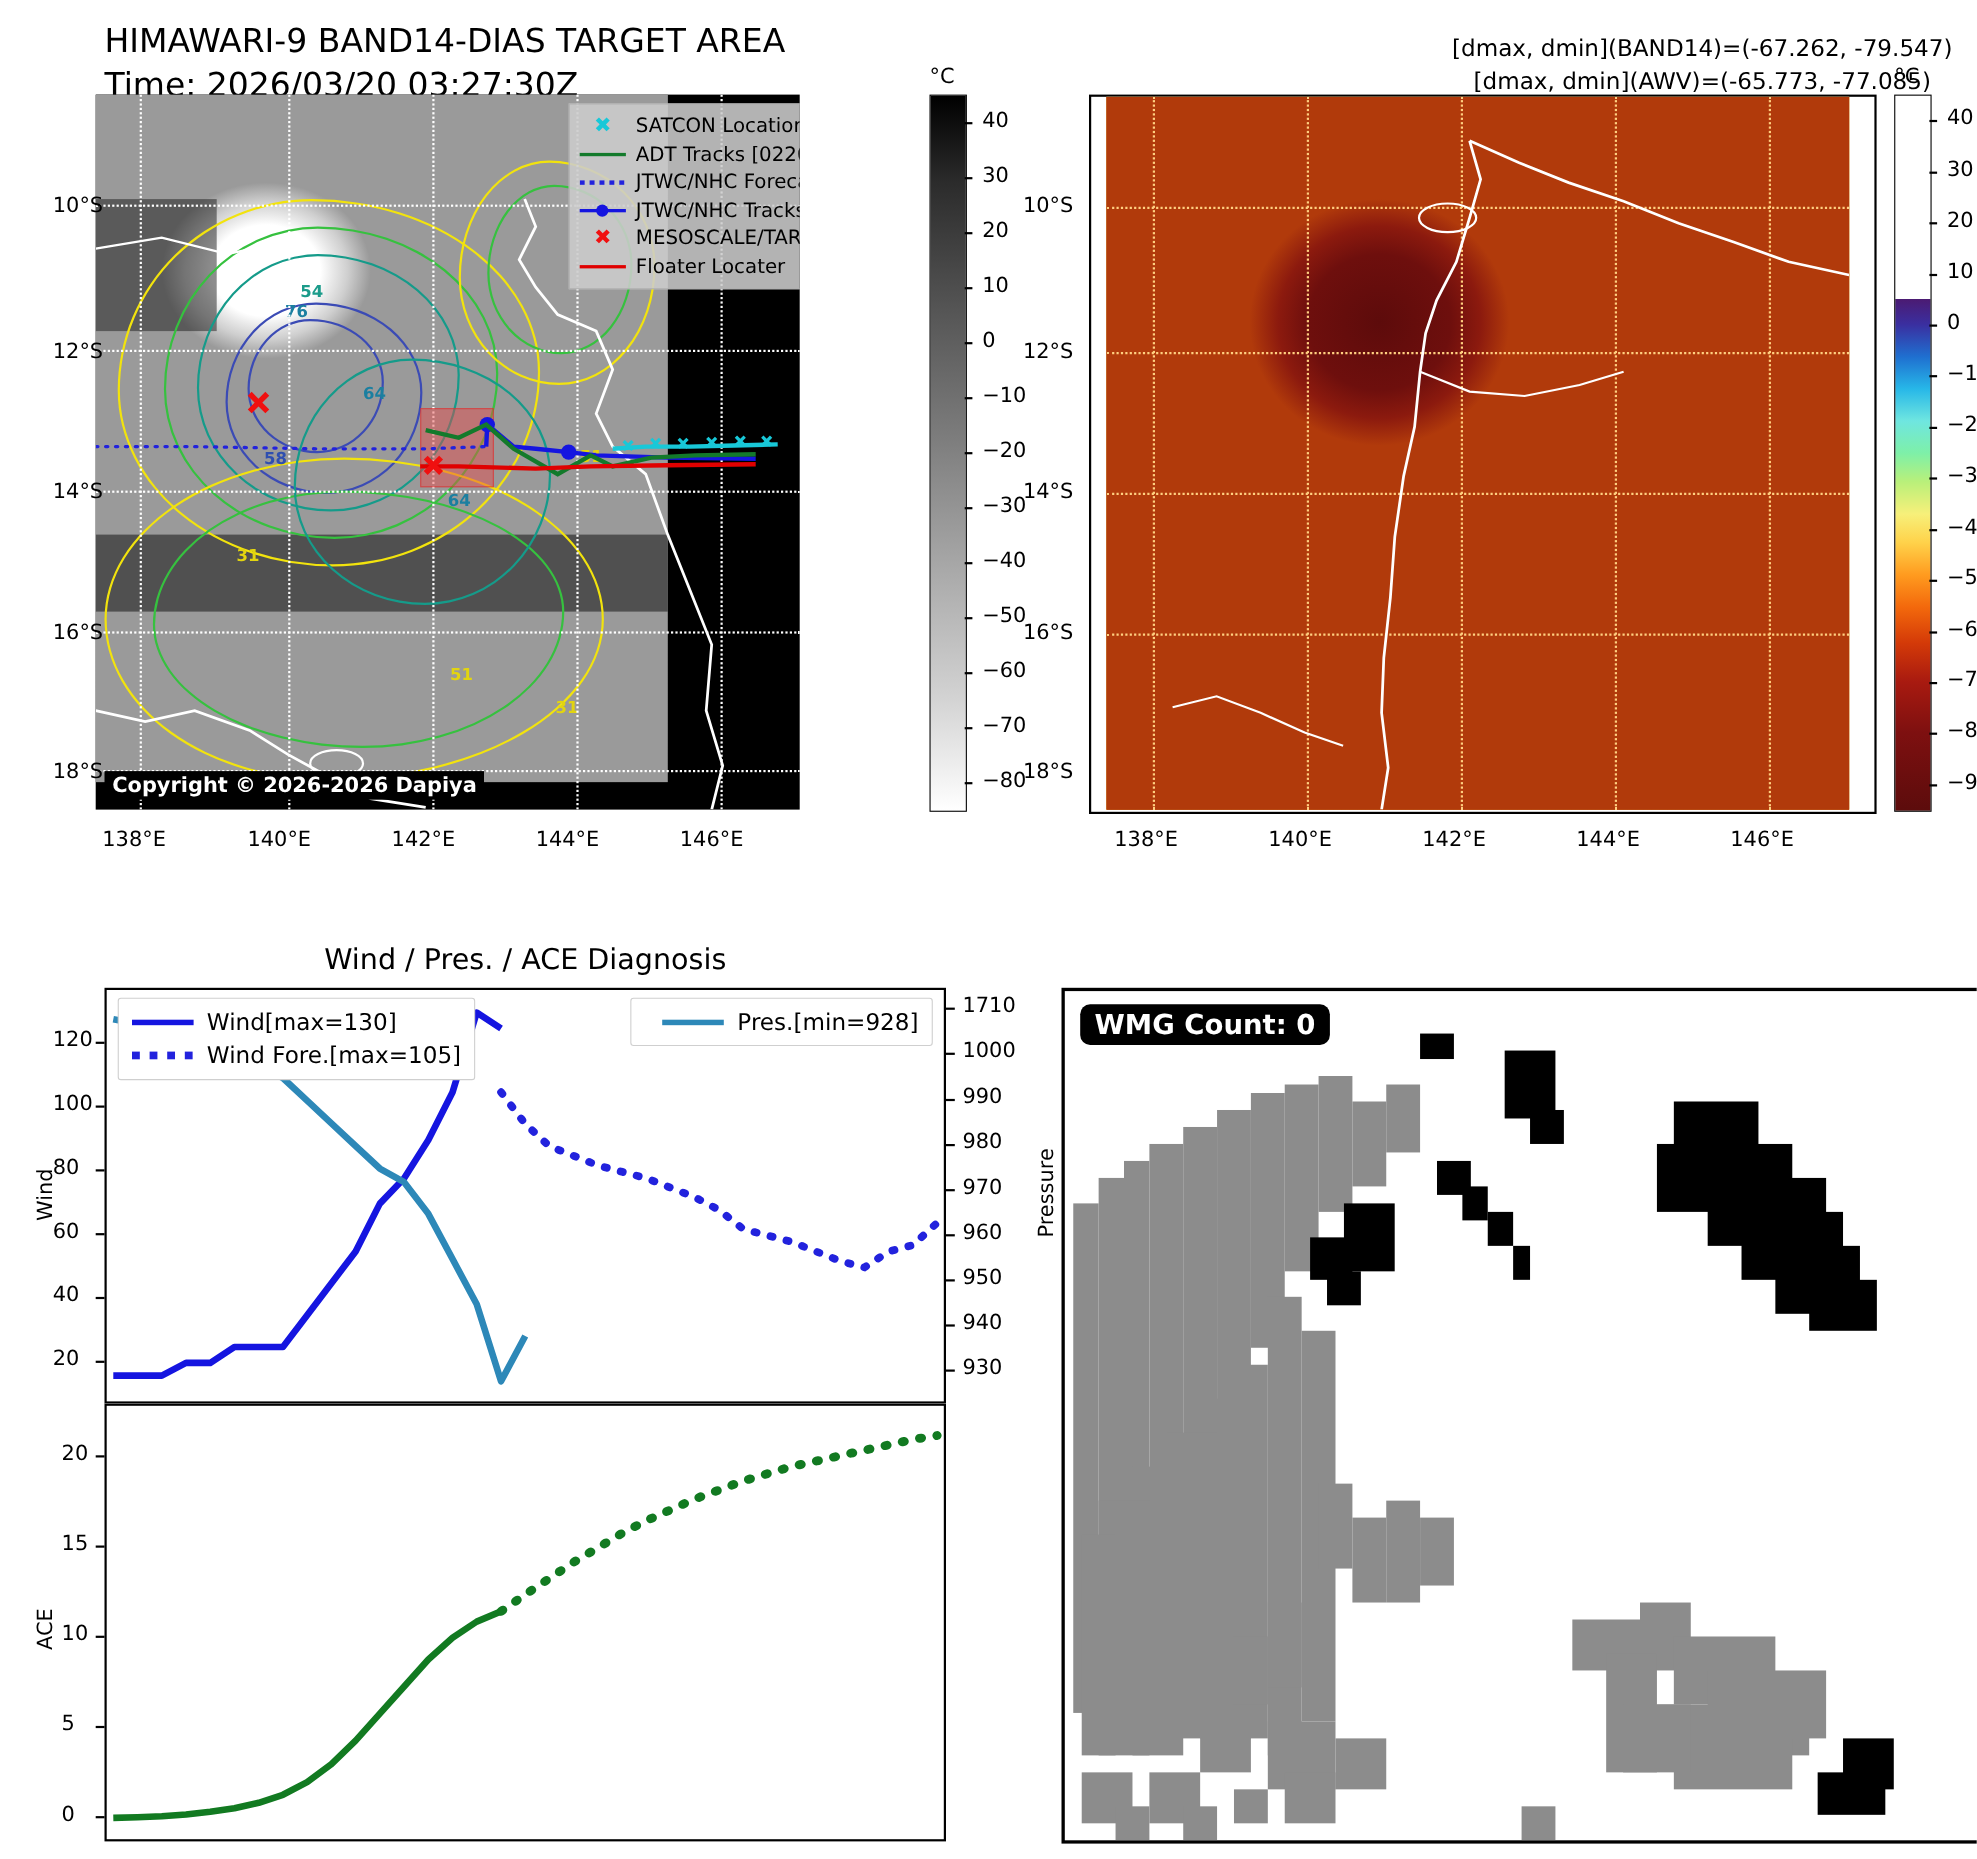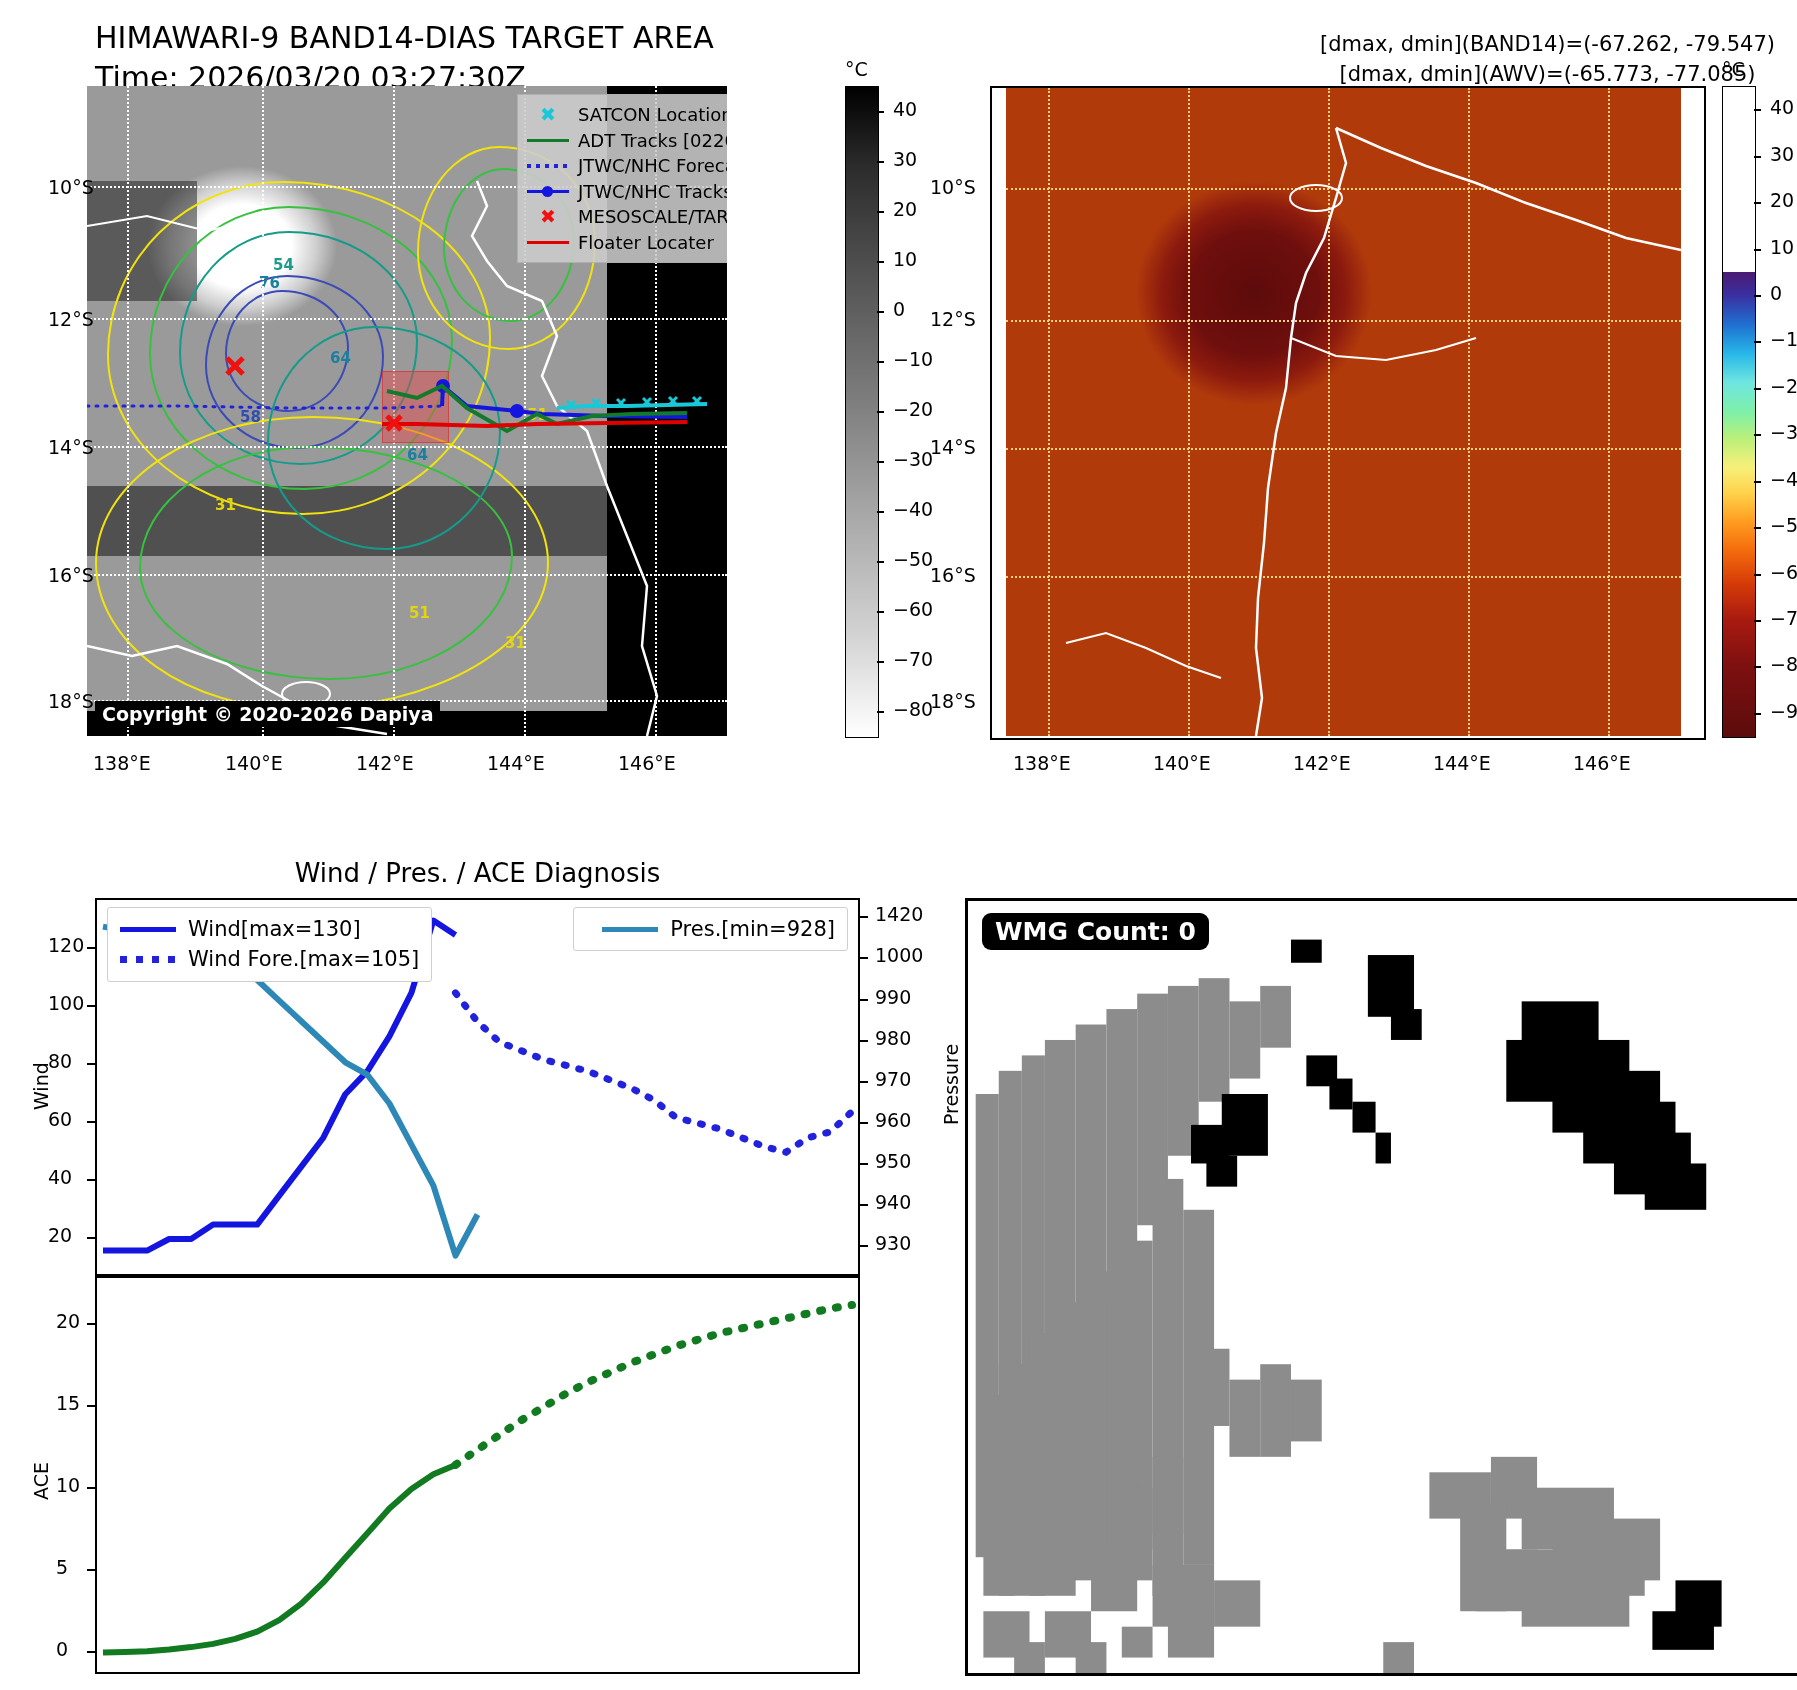--- a/index.html
+++ b/index.html
@@ -221,21 +221,21 @@
         <span>MESOSCALE/TARGET Location</span>
       </div>
       <div class="mlrow">
         <span class="mlkey">
             <i class="ln" style="background:#e00000;"></i>
           </span>
         <span>Floater Locater</span>
       </div>
     </div>
 
-    <div class="copyright">Copyright © 2020-2026 Dapiya</div>
+    <div class="copyright">Copyright © 2026-2026 Dapiya</div>
   </div>
 
   <div class="tick" style="left:48px;top:176px;">10°S</div>
   <div class="tick" style="left:48px;top:308px;">12°S</div>
   <div class="tick" style="left:48px;top:436px;">14°S</div>
   <div class="tick" style="left:48px;top:564px;">16°S</div>
   <div class="tick" style="left:48px;top:690px;">18°S</div>
 
   <div class="tick" style="left:93px;top:752px;">138°E</div>
   <div class="tick" style="left:225px;top:752px;">140°E</div>
@@ -399,21 +399,21 @@
       <div class="tick" style="left: 875px; top: 1109.02px;">960</div>
       <div class="tickmark" style="left: 860px; top: 1122.02px; width: 8px; height: 2px;"></div>
       <div class="tick" style="left: 875px; top: 1067.89px;">970</div>
       <div class="tickmark" style="left: 860px; top: 1080.89px; width: 8px; height: 2px;"></div>
       <div class="tick" style="left: 875px; top: 1026.75px;">980</div>
       <div class="tickmark" style="left: 860px; top: 1039.75px; width: 8px; height: 2px;"></div>
       <div class="tick" style="left: 875px; top: 985.614px;">990</div>
       <div class="tickmark" style="left: 860px; top: 998.614px; width: 8px; height: 2px;"></div>
       <div class="tick" style="left: 875px; top: 944.477px;">1000</div>
       <div class="tickmark" style="left: 860px; top: 957.477px; width: 8px; height: 2px;"></div>
-      <div class="tick" style="left: 875px; top: 903.341px;">1420</div>
+      <div class="tick" style="left: 875px; top: 903.341px;">1710</div>
       <div class="tickmark" style="left: 860px; top: 916.341px; width: 8px; height: 2px;"></div>
     </div>
 
   <div class="axbox" id="panel-ace">
     <svg width="761" height="394" viewBox="0 0 761 394" style="position:absolute;left:0;top:0;">
       <polyline id="sr-ace" fill="none" stroke="#127a21" stroke-width="6" stroke-linejoin="round" points="6.0,374.6 28.0,374.1 50.1,373.2 72.1,371.6 94.1,369.1 116.1,365.9 138.2,360.9 160.2,353.6 182.2,342.1 204.3,325.7 226.3,304.4 248.3,279.8 270.4,255.2 292.4,230.6 314.4,210.9 336.4,196.2 358.5,186.9"></polyline>
       <polyline id="sr-acef" fill="none" stroke="#127a21" stroke-width="8" stroke-dasharray="2 14" stroke-linecap="round" points="358.5,186.9 380.5,171.6 402.5,156.8 424.6,142.1 446.6,129.0 468.6,115.8 490.6,104.4 512.7,94.5 534.7,84.7 556.7,76.5 578.8,68.3 600.8,61.7 622.8,55.2 644.9,50.3 666.9,45.3 688.9,40.4 710.9,35.5 733.0,30.6 755.0,27.0"></polyline>
     </svg>
 
   </div>

